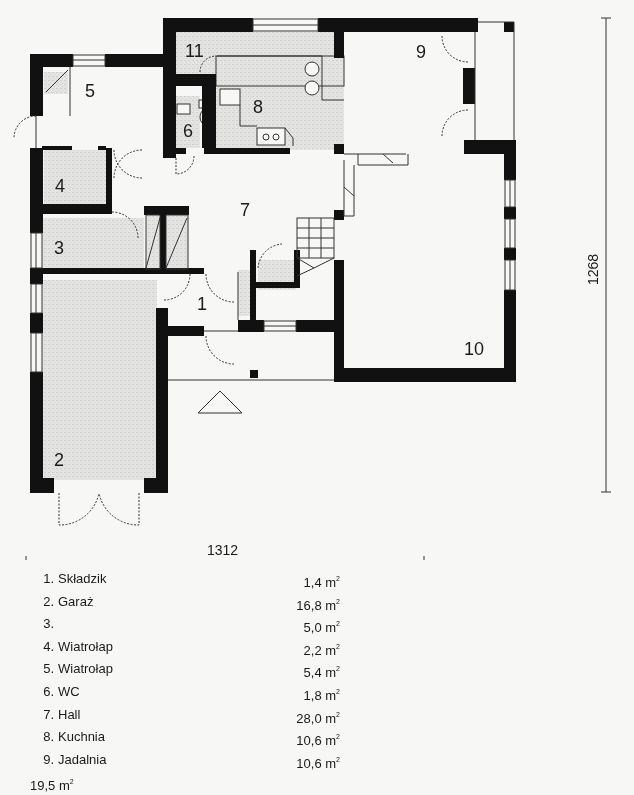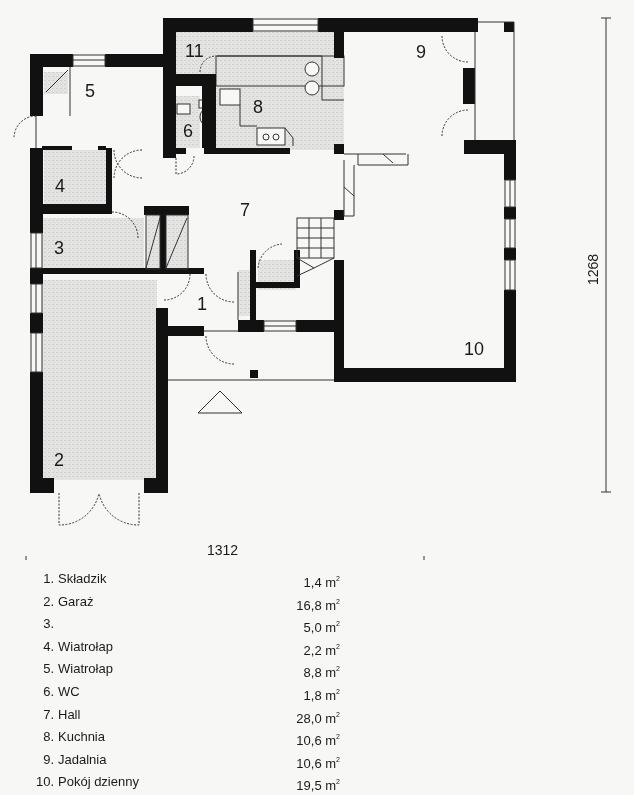--- a/index.html
+++ b/index.html
@@ -242,21 +242,21 @@
         <span class="leg-idx">4.</span>
         <span>Wiatrołap</span>
       </span>
     <span class="leg-area"><span>2,2</span> <span>m</span><sup>2</sup></span>
   </div>
   <div class="leg-row">
     <span class="leg-left">
         <span class="leg-idx">5.</span>
         <span>Wiatrołap</span>
       </span>
-    <span class="leg-area"><span>8,8</span> <span>m</span><sup>2</sup></span>
+    <span class="leg-area"><span>5,4</span> <span>m</span><sup>2</sup></span>
   </div>
   <div class="leg-row">
     <span class="leg-left">
         <span class="leg-idx">6.</span>
         <span>WC</span>
       </span>
     <span class="leg-area"><span>1,8</span> <span>m</span><sup>2</sup></span>
   </div>
   <div class="leg-row">
     <span class="leg-left">
@@ -273,20 +273,16 @@
     <span class="leg-area"><span>10,6</span> <span>m</span><sup>2</sup></span>
   </div>
   <div class="leg-row">
     <span class="leg-left">
         <span class="leg-idx">9.</span>
         <span>Jadalnia</span>
       </span>
     <span class="leg-area"><span>10,6</span> <span>m</span><sup>2</sup></span>
   </div>
   <div class="leg-row">
-    <span class="leg-left">
-        <span class="leg-idx">10.</span>
-        <span>Pokój dzienny</span>
-      </span>
     <span class="leg-area"><span>19,5</span> <span>m</span><sup>2</sup></span>
   </div>
 
 </div>
 
 </body></html>

